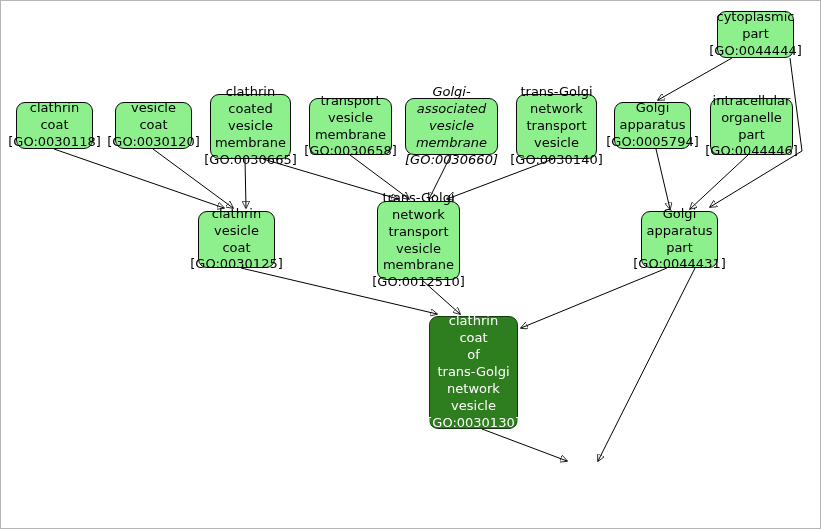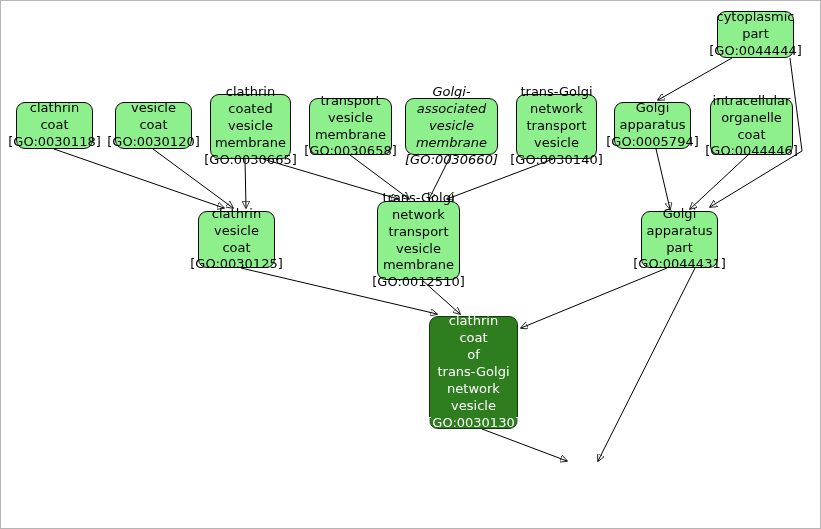--- a/index.html
+++ b/index.html
@@ -95,21 +95,21 @@
 transport
 vesicle
 [GO:0030140]</div>
 
   <div class="node" style="left:613px;top:101px;width:77px;height:47px;">Golgi
 apparatus
 [GO:0005794]</div>
 
   <div class="node" style="left:709px;top:97px;width:83px;height:57px;">intracellular
 organelle
-coat
+part
 [GO:0044446]</div>
 
   <div class="node" style="left:197px;top:210px;width:77px;height:57px;">clathrin
 vesicle
 coat
 [GO:0030125]</div>
 
   <div class="node" style="left:376px;top:200px;width:83px;height:79px;">trans-Golgi
 network
 transport

